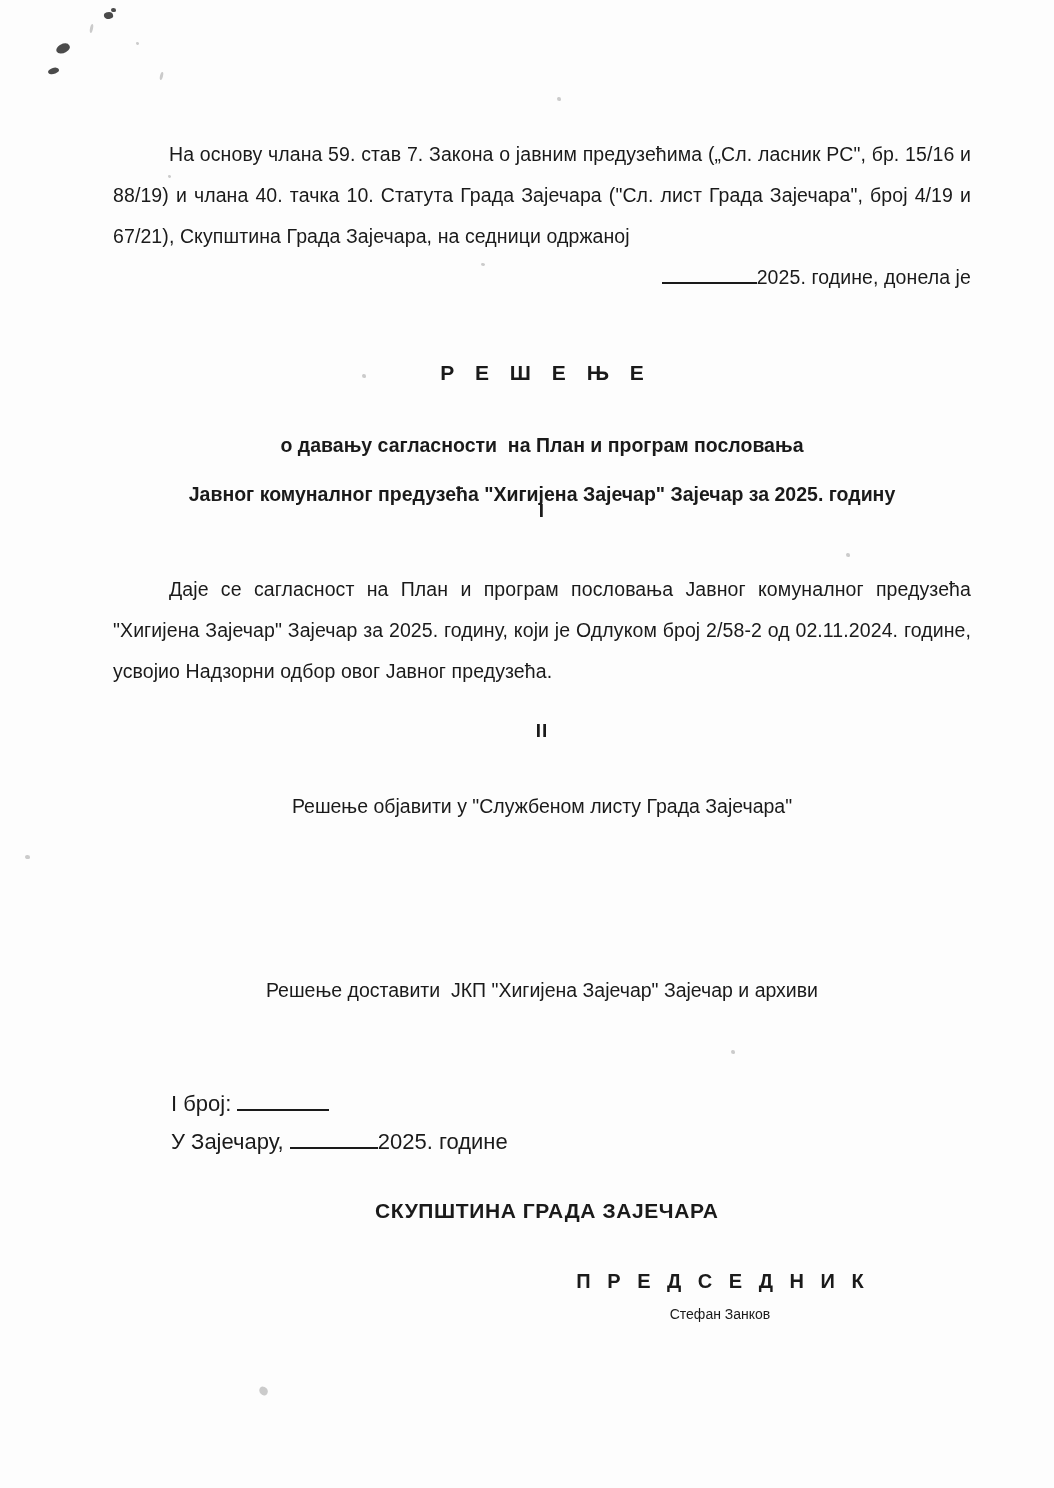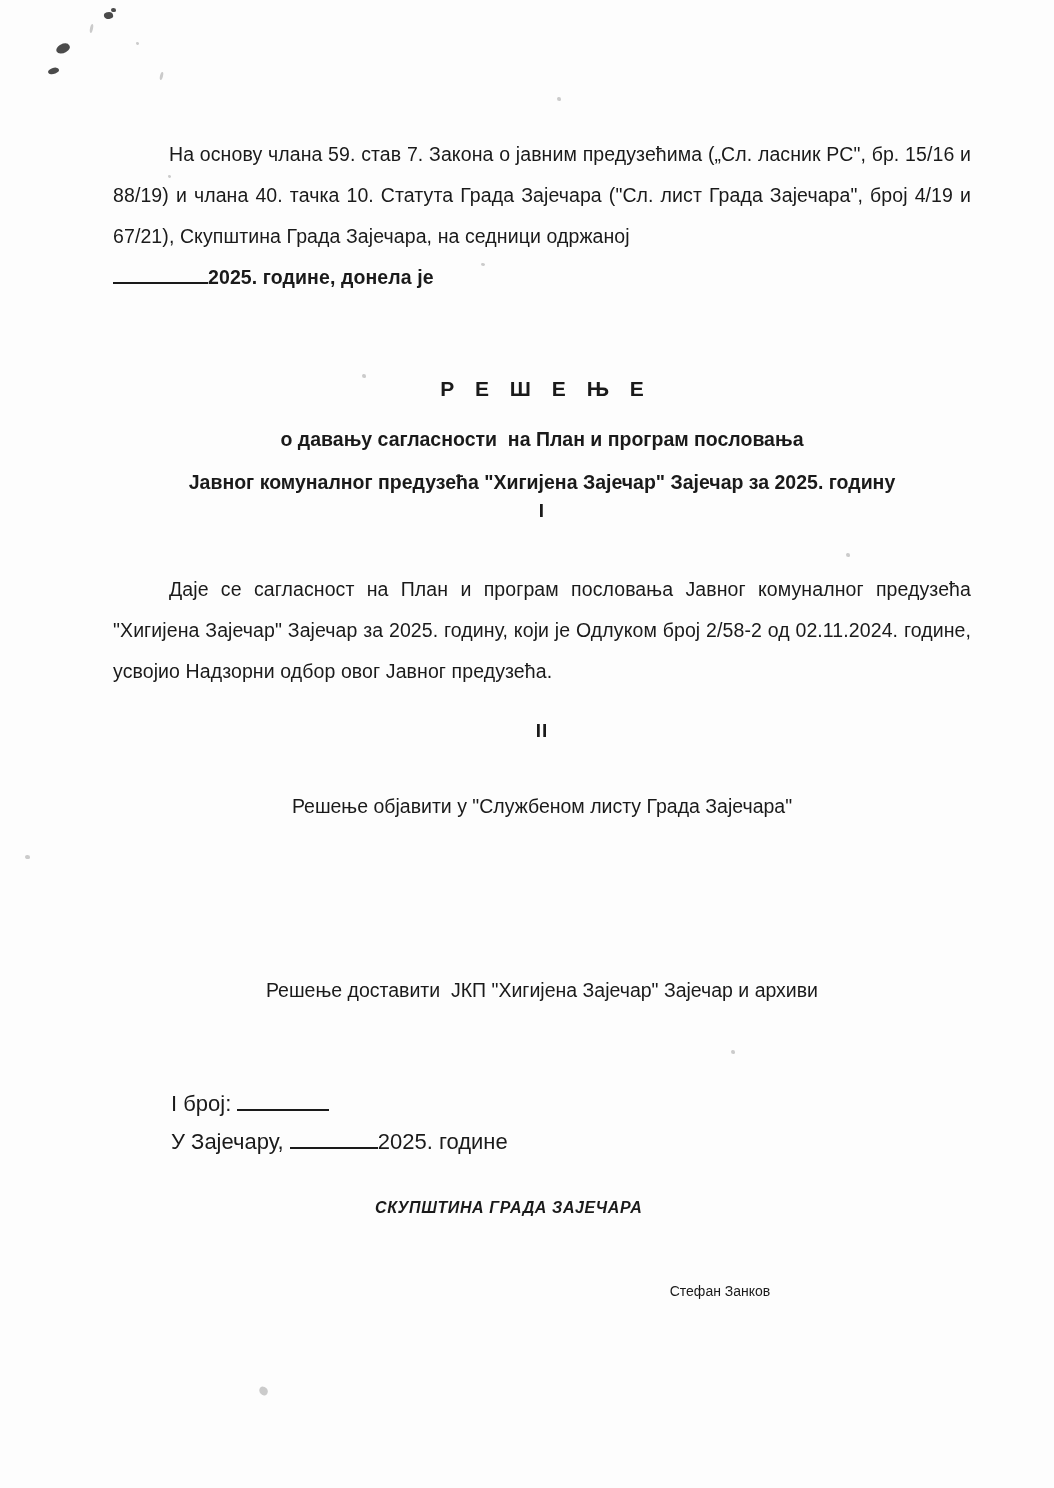--- a/index.html
+++ b/index.html
@@ -53,29 +53,29 @@
     display: inline-block;
     border-bottom: 2px solid #1a1a1a;
     vertical-align: baseline;
   }
   .bl-95 { width: 95px; }
   .bl-92 { width: 92px; }
   .bl-88 { width: 88px; }
 
   
   .doc-title {
-    margin: 16px;
+    margin: 0;
     text-align: center;
     font-size: 21px;
     font-weight: bold;
     letter-spacing: 7.5px;
     text-indent: 7.5px;
   }
   .subtitle {
-    margin: 12px;
+    margin: 18px;
     text-align: center;
     font-size: 19.5px;
     font-weight: bold;
     line-height: 31px;
     white-space: pre;
   }
 
   .roman {
     margin: 0;
     text-align: center;
@@ -92,24 +92,23 @@
     white-space: pre;
   }
 
   
   .footer-left {
     font-size: 22px;
     line-height: 38px;
     white-space: pre;
   }
   .org-name {
-    font-size: 16px;
+    font-size: 21px;
     font-weight: bold;
     letter-spacing: .6px;
-    font-style: italic;
   }
   .signer-title {
     font-size: 20px;
     font-weight: bold;
     letter-spacing: 5.5px;
     text-indent: 5.5px;
   }
   .signer-name {
     font-size: 14px;
   }
@@ -132,21 +131,21 @@
   <span class="speck abs faint" style="left:846px; top:553px; width:4px; height:4px;"></span>
   <span class="speck abs faint" style="left:731px; top:1050px; width:4px; height:4px;"></span>
   <span class="speck abs faint" style="left:25px; top:855px; width:5px; height:4px;"></span>
   <span class="speck abs faint" style="left:259px; top:1387px; width:9px; height:8px; transform:rotate(25deg);"></span>
   <span class="speck abs faint" style="left:362px; top:374px; width:4px; height:4px;"></span>
   <span class="speck abs faint" style="left:168px; top:175px; width:3px; height:3px;"></span>
   <span class="speck abs faint" style="left:481px; top:263px; width:4px; height:3px;"></span>
 
   <div class="content abs" style="top:134px;">
     <p class="para indent">На основу члана 59. став 7. Закона о јавним предузећима („Сл. ласник РС", бр. 15/16 и 88/19) и члана 40.  тачка 10. Статута Града Зајечара ("Сл. лист Града Зајечара", број 4/19 и 67/21), Скупштина Града Зајечара, на седници одржаној</p>
-    <p class="para" style="text-align:left;font-weight:bold;"><span class="blank-line bl-95"></span><span>2025. године, донела је</span></p>
+    <p class="para" style="text-align:right;"><span class="blank-line bl-95"></span><span>2025. године, донела је</span></p>
   </div>
 
   <div class="content abs" style="top:361px;">
     <h1 class="doc-title">Р Е Ш Е Њ Е</h1>
   </div>
 
   <div class="content abs" style="top:412px;">
     <p class="subtitle">о давању сагласности  на План и програм пословања</p>
     <p class="subtitle">Јавног комуналног предузећа "Хигијена Зајечар" Зајечар за 2025. годину</p>
   </div>
@@ -172,16 +171,17 @@
   <div class="abs" style="left:171px; top:1085px;">
     <div class="footer-left"><span>I број:</span> <span class="blank-line bl-92"></span></div>
     <div class="footer-left"><span>У Зајечару,</span> <span class="blank-line bl-88"></span><span>2025. године</span></div>
   </div>
 
   <div class="abs" style="left:375px; top:1199px;">
     <div class="org-name">СКУПШТИНА ГРАДА ЗАЈЕЧАРА</div>
   </div>
 
   <div class="abs" style="left:560px; top:1270px; width:320px; text-align:center;">
+    <div class="signer-title">П Р Е Д С Е Д Н И К</div>
     <div class="signer-name" style="margin-top:13px;">Стефан Занков</div>
   </div>
 
 </div>
 
 </body></html>

